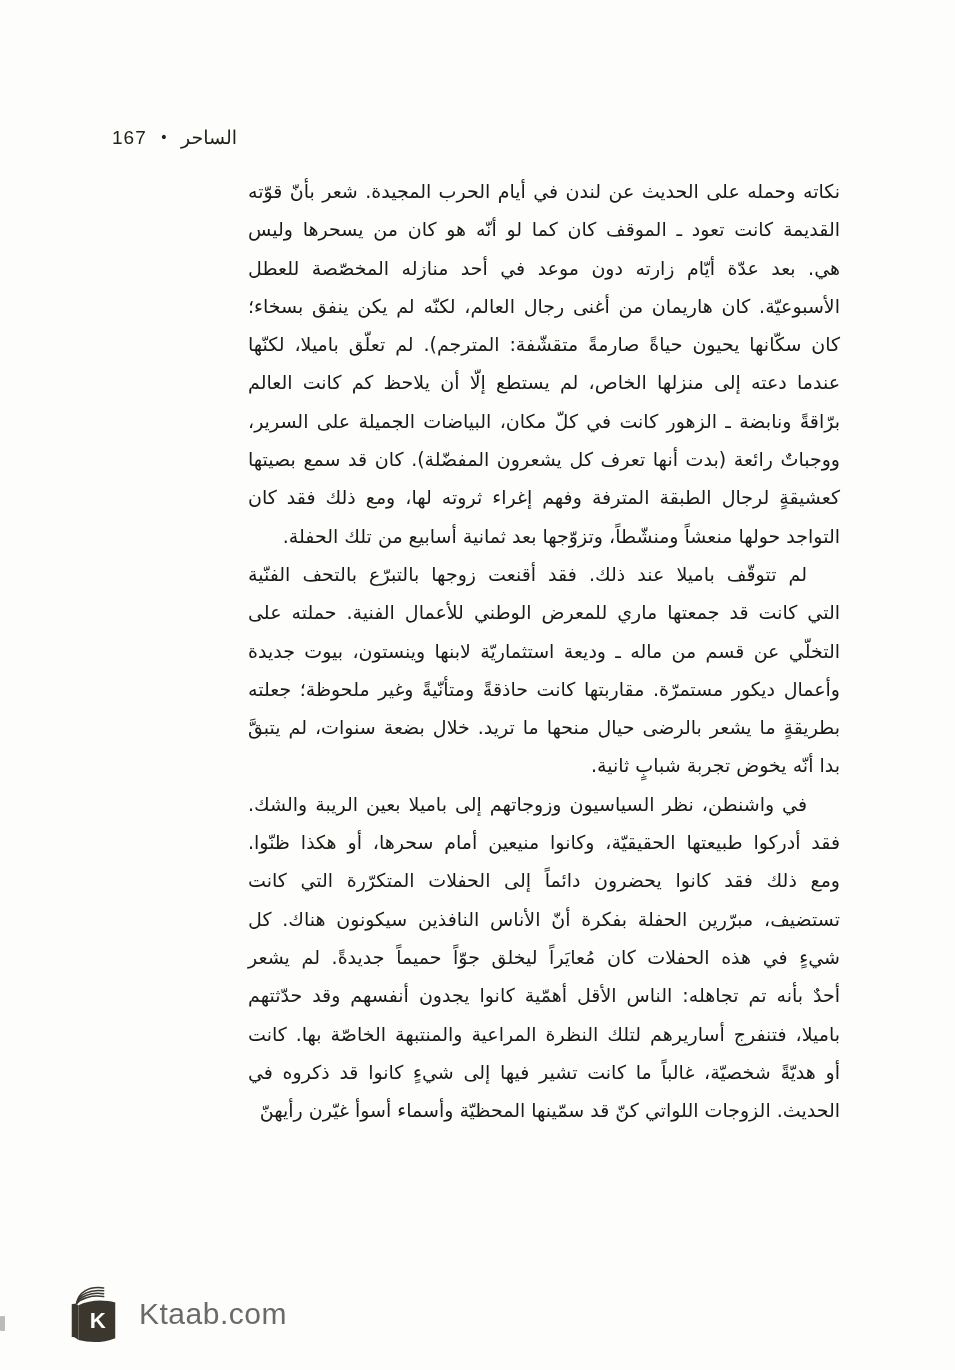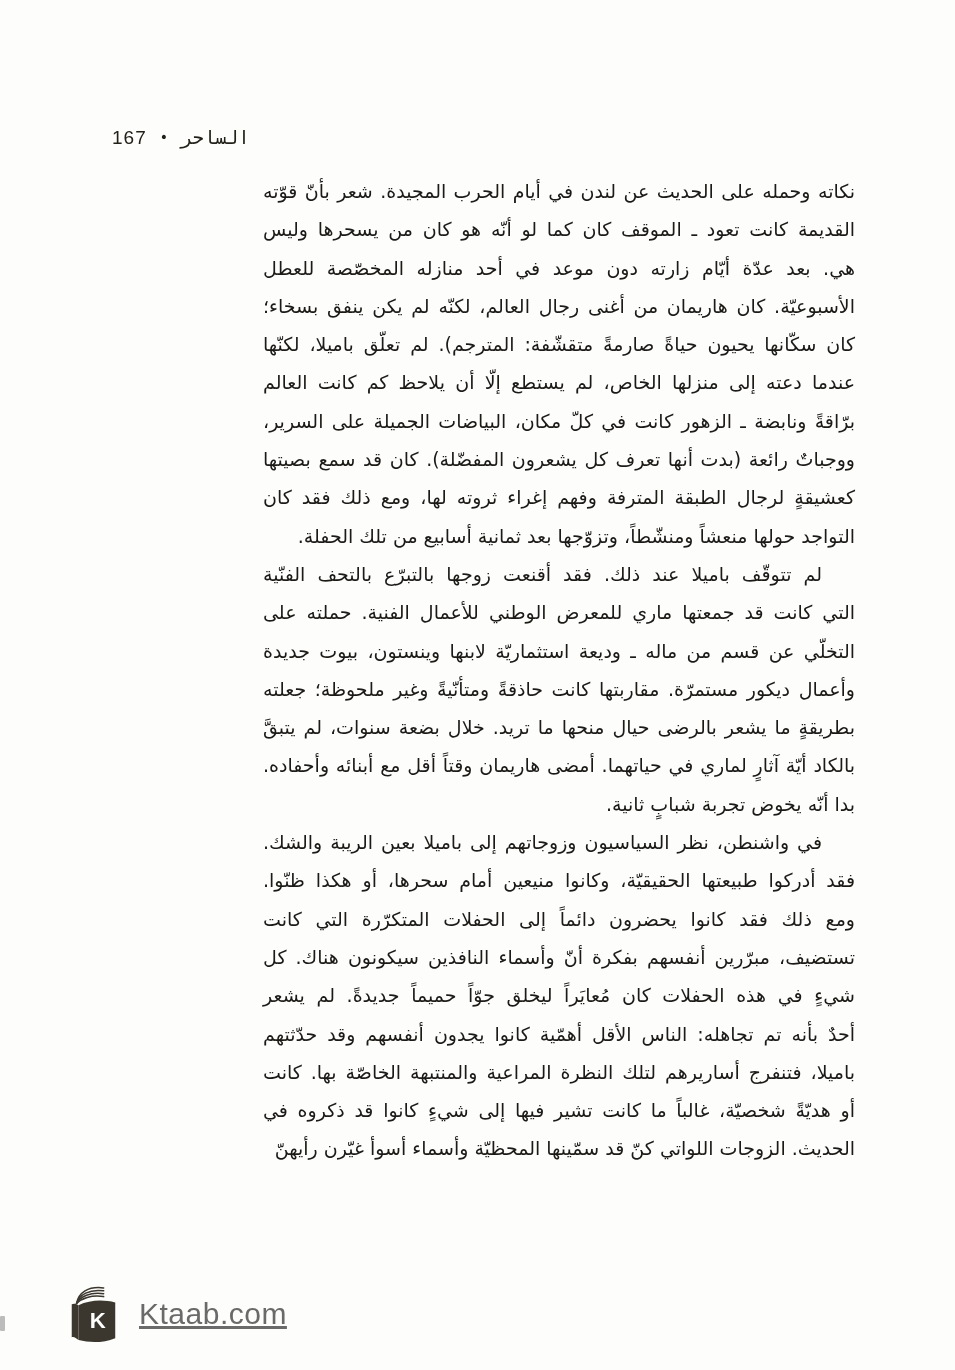--- a/index.html
+++ b/index.html
@@ -10,47 +10,47 @@
     overflow:hidden;
     font-family:"DejaVu Sans",sans-serif;
     color:#1f1d1b;
   }
   
   .running-head{
     position:absolute;left:112px;top:126px;
     display:flex;direction:rtl;align-items:baseline;gap:13px;
     font-size:19px;color:#222019;
   }
-  .running-head .title{font-family:Liberation Mono, monospace;text-align:right;}
+  .running-head .title{font-family:Liberation Sans, sans-serif;text-align:right;}
   .running-head .bullet{font-size:14px;transform:translateY(-2px);}
   .running-head .pagenum{font-family:Liberation Sans, sans-serif;font-size:19px;letter-spacing:1px;}
   
   .body-text{
-    position:absolute;left:263px;top:172px;width:592px;
+    position:absolute;left:248px;top:172px;width:592px;
     direction:rtl;
     font-size:19px;line-height:38.3px;
     color:#1c1a17;
   }
   .paragraph{margin:0;}
   .line{
     text-align:justify;
     text-align-last:justify;
     text-justify:inter-word;
     white-space:nowrap; 
   }
   .line.para-end{text-align-last:right;}
   .line.first-indent{padding-right:33px;}
   
   .footer{
     position:absolute;left:64px;top:1283px;
     display:flex;align-items:center;gap:17px;
   }
   .brand-text{
     font-family:"Liberation Sans",sans-serif;
-    font-size:30px;color:#6a6a6a;letter-spacing:0.5px;text-decoration:underline;
+    font-size:30px;color:#6a6a6a;letter-spacing:0.5px;
   }
   .scan-artifact{
     position:absolute;left:0;top:1316px;width:5px;height:15px;
     background:#9a9a9a;opacity:.65;border-radius:1px;
   }
 </style>
 </head>
 <body>
 
 <div class="page">
@@ -73,28 +73,27 @@
         <div class="line">ووجباتٌ رائعة (بدت أنها تعرف كل يشعرون المفضّلة). كان قد سمع بصيتها</div>
         <div class="line">كعشيقةٍ لرجال الطبقة المترفة وفهم إغراء ثروته لها، ومع ذلك فقد كان</div>
         <div class="line para-end">التواجد حولها منعشاً ومنشّطاً، وتزوّجها بعد ثمانية أسابيع من تلك الحفلة.</div>
       </div>
       <div class="paragraph">
         <div class="line first-indent">لم تتوقّف باميلا عند ذلك. فقد أقنعت زوجها بالتبرّع بالتحف الفنّية</div>
         <div class="line">التي كانت قد جمعتها ماري للمعرض الوطني للأعمال الفنية. حملته على</div>
         <div class="line">التخلّي عن قسم من ماله ـ وديعة استثماريّة لابنها وينستون، بيوت جديدة</div>
         <div class="line">وأعمال ديكور مستمرّة. مقاربتها كانت حاذقةً ومتأنّيةً وغير ملحوظة؛ جعلته</div>
         <div class="line">بطريقةٍ ما يشعر بالرضى حيال منحها ما تريد. خلال بضعة سنوات، لم يتبقَّ</div>
-        <div class="line">بالكاد أيّة آثارٍ لماري في حياتهما. أمضى هاريمان وقتاً أقل مع أبنائه وأحفاده.</div>
         <div class="line para-end">بدا أنّه يخوض تجربة شبابٍ ثانية.</div>
       </div>
       <div class="paragraph">
         <div class="line first-indent">في واشنطن، نظر السياسيون وزوجاتهم إلى باميلا بعين الريبة والشك.</div>
         <div class="line">فقد أدركوا طبيعتها الحقيقيّة، وكانوا منيعين أمام سحرها، أو هكذا ظنّوا.</div>
         <div class="line">ومع ذلك فقد كانوا يحضرون دائماً إلى الحفلات المتكرّرة التي كانت</div>
-        <div class="line">تستضيف، مبرّرين أنفسهم بفكرة أنّ وأسماء النافذين سيكونون هناك. كل</div>
+        <div class="line">تستضيف، مبرّرين الحفلة بفكرة أنّ الأناس النافذين سيكونون هناك. كل</div>
         <div class="line">شيءٍ في هذه الحفلات كان مُعايَراً ليخلق جوّاً حميماً جديدةً. لم يشعر</div>
         <div class="line">أحدٌ بأنه تم تجاهله: الناس الأقل أهمّية كانوا يجدون أنفسهم وقد حدّثتهم</div>
         <div class="line">باميلا، فتنفرج أساريرهم لتلك النظرة المراعية والمنتبهة الخاصّة بها. كانت</div>
         <div class="line">أو هديّةً شخصيّة، غالباً ما كانت تشير فيها إلى شيءٍ كانوا قد ذكروه في</div>
         <div class="line para-end">الحديث. الزوجات اللواتي كنّ قد سمّينها المحظيّة وأسماء أسوأ غيّرن رأيهنّ</div>
       </div>
     </div>
 
   <div class="footer">
     <svg width="58" height="62" viewBox="0 0 60 64" aria-hidden="true">

